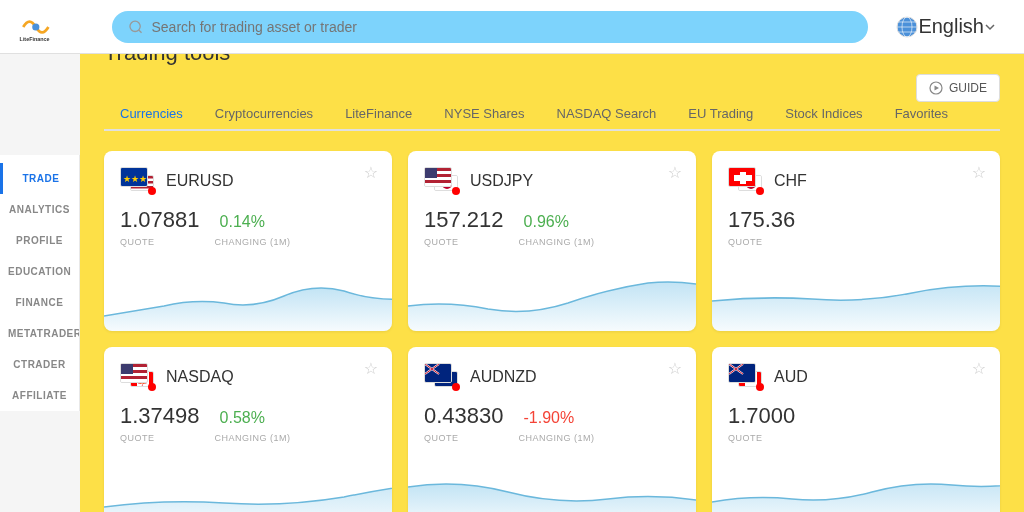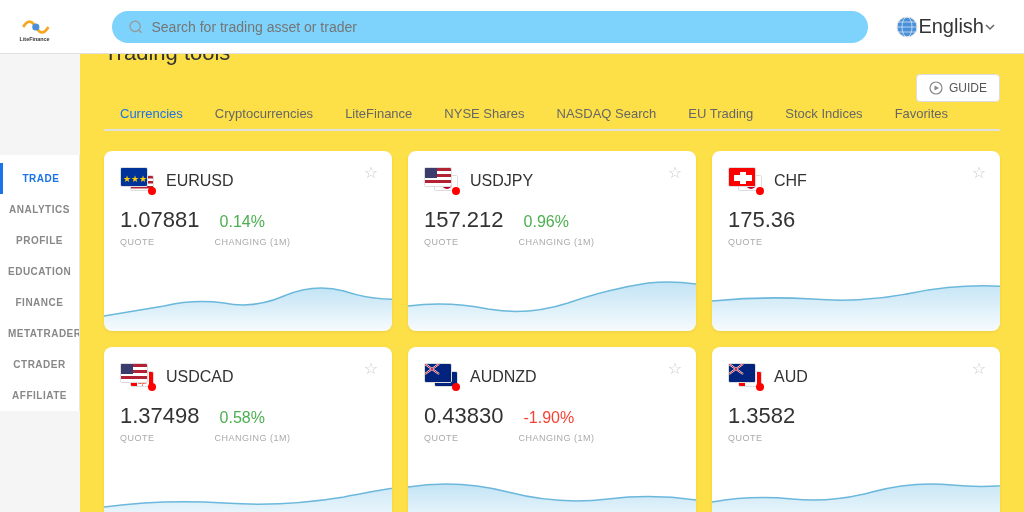--- a/index.html
+++ b/index.html
@@ -431,21 +431,21 @@
               <rect width="12" height="10" fill="#3c3b6e"></rect>
             </svg>
             <svg width="24" height="16" style="position:absolute;top:8px;left:10px;z-index:1;border:1px solid #ddd;border-radius:2px;">
               <rect width="24" height="16" fill="#fff"></rect>
               <rect width="6" height="16" fill="#ff0000"></rect>
               <rect x="18" width="6" height="16" fill="#ff0000"></rect>
               <text x="12" y="12" text-anchor="middle" font-size="10" fill="#ff0000">🍁</text>
             </svg>
             <div class="sell-dot"></div>
           </div>
-          <span class="asset-name">USDCAD</span>
+          <span class="asset-name">NASDAQ</span>
         </div>
         <span class="star-icon">☆</span>
         <div class="price-row">
           <span class="price-value">1.37498</span>
           <span class="price-change positive">0.58%</span>
         </div>
         <div class="price-labels">
           <span>QUOTE</span>
           <span>CHANGING (1M)</span>
         </div>
@@ -516,21 +516,21 @@
               <rect width="24" height="16" fill="#fff"></rect>
               <rect width="6" height="16" fill="#ff0000"></rect>
               <rect x="18" width="6" height="16" fill="#ff0000"></rect>
             </svg>
             <div class="sell-dot"></div>
           </div>
           <span class="asset-name">AUD</span>
         </div>
         <span class="star-icon">☆</span>
         <div class="price-row">
-          <span class="price-value">1.3582</span>
+          <span class="price-value">1.7000</span>
           <span class="price-change positive"></span>
         </div>
         <div class="price-labels">
           <span>QUOTE</span>
         </div>
         <svg class="mini-chart" viewBox="0 0 400 70" preserveAspectRatio="none">
           <defs>
             <linearGradient id="g6" x1="0" y1="0" x2="0" y2="1">
               <stop offset="0%" stop-color="#a8d8f0" stop-opacity="0.7"></stop>
               <stop offset="100%" stop-color="#a8d8f0" stop-opacity="0.1"></stop>

